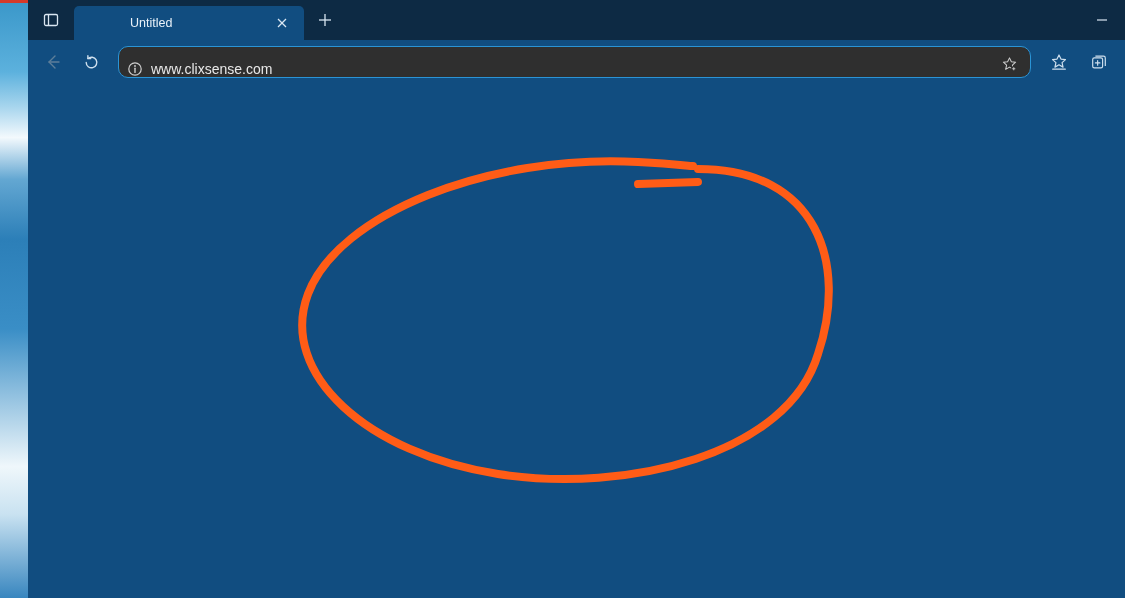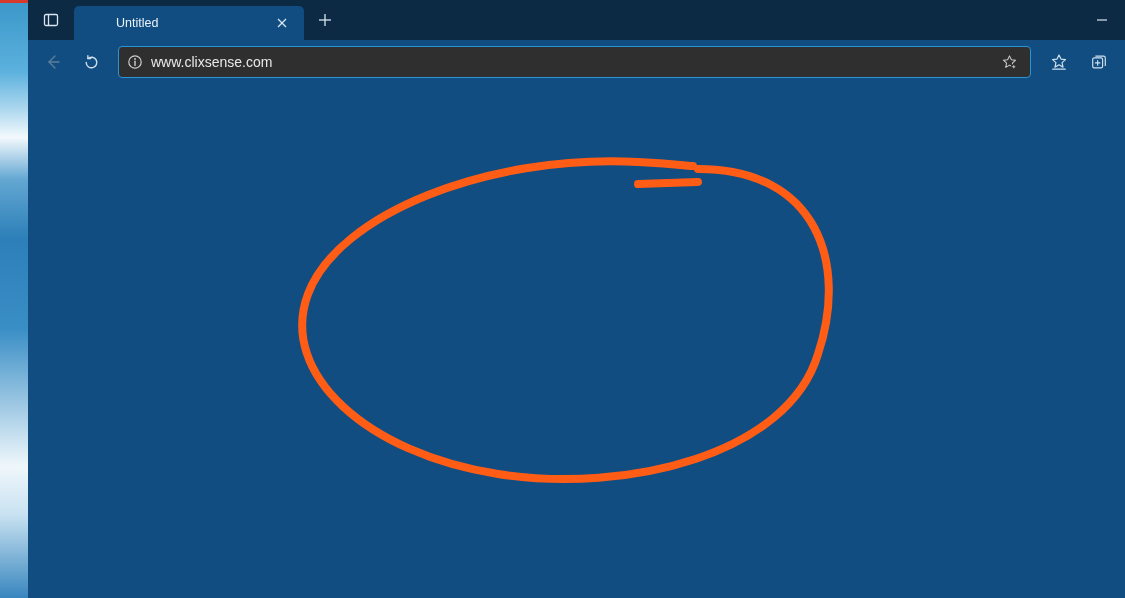--- a/index.html
+++ b/index.html
@@ -25,21 +25,21 @@
   
   .tabstrip {
     height: 40px; background: #0d2a44; display: flex; align-items: stretch;
   }
   .tab-actions-btn {
     width: 46px; display:flex; align-items:center; justify-content:center;
     color:#d9e6f2;
   }
   .tab {
     position: relative; display:flex; align-items:center;
-    background:#114d80; min-width:230px; padding:0 10px 0 16px;
+    background:#114d80; min-width:230px; padding:0 10px 0 30px;
     border-top-left-radius:5px; border-top-right-radius:5px;
     margin-top:6px; color:#eaf2f9; font-size:12.5px;
   }
   .tab .fav { width:16px; height:16px; margin-right:10px; opacity:0; }
   .tab .title { flex:1; white-space:nowrap; overflow:hidden; text-overflow:ellipsis; }
   .tab .close {
     width:24px; height:24px; display:flex; align-items:center; justify-content:center;
     color:#d9e6f2; border-radius:3px;
   }
   .newtab-btn {
@@ -57,22 +57,22 @@
     height:44px; background:#114d80; display:flex; align-items:center;
     padding:0 8px; gap:4px;
   }
   .nav-btn {
     width:34px; height:32px; display:flex; align-items:center; justify-content:center;
     color:#cfe0ee; border-radius:4px;
   }
   .nav-btn.disabled { color:#5d7e99; }
   .addressbar {
     flex:1; height:32px; background:#2f2f2f;
-    border:1px solid #2a94d6; border-radius:4px;
-    display:flex; align-items:center; padding:0 8px; gap:8px;
+    border:1px solid #2a94d6; border-radius:10px;
+    display:flex; align-items:flex-end; padding:0 8px; gap:8px;
     margin:0 6px;
   }
   .site-info { color:#cfcfcf; display:flex; align-items:center; }
   .url-input {
     flex:1; background:transparent; border:none; outline:none;
     color:#e8e8e8; font-size:14px; font-family:inherit;
   }
   .addr-action { color:#cfcfcf; display:flex; align-items:center; justify-content:center; width:26px; height:26px; }
   .toolbar-action {
     width:36px; height:32px; display:flex; align-items:center; justify-content:center;

